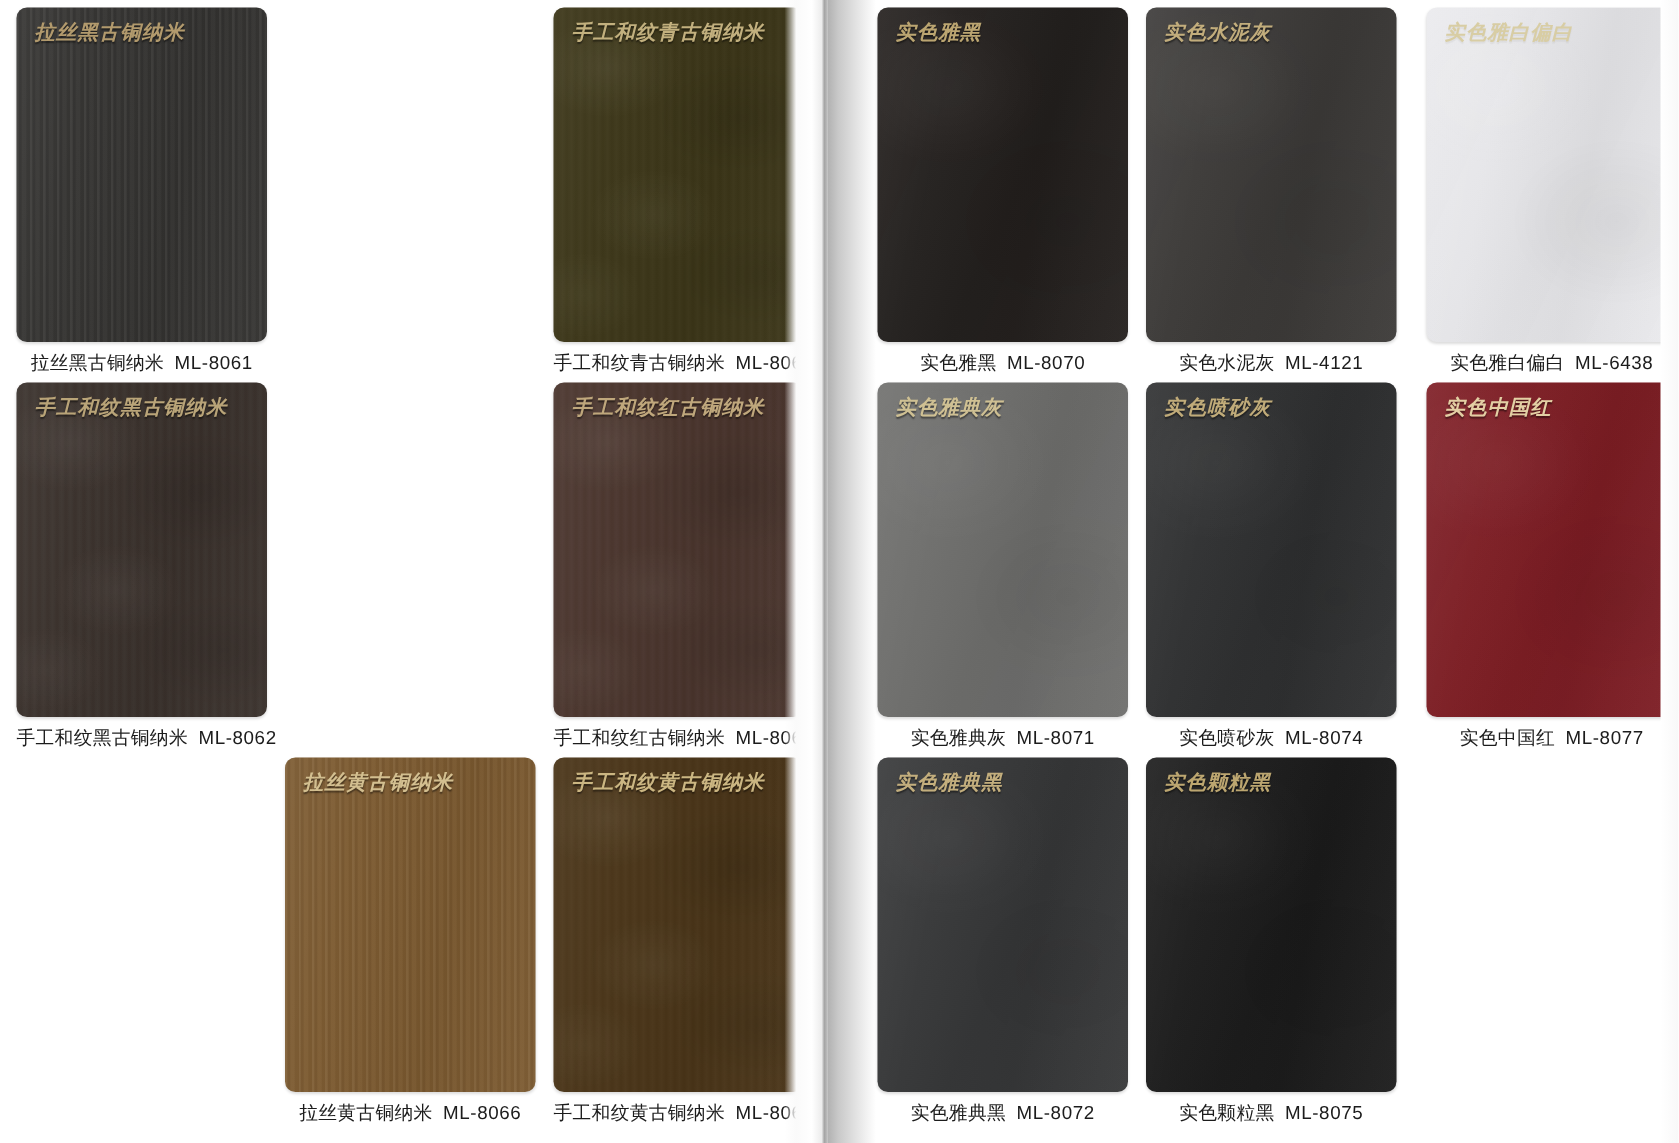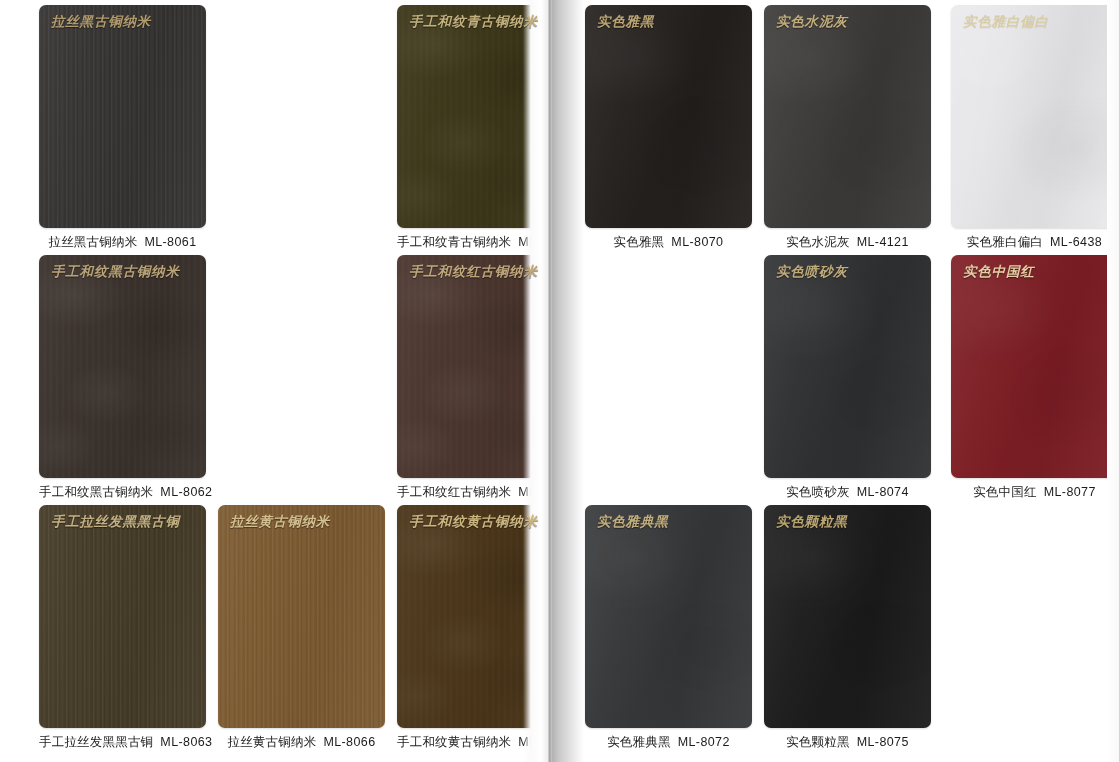--- a/index.html
+++ b/index.html
@@ -51,21 +51,21 @@
         rgba(245,245,245,1) 85%,
         rgba(255,255,255,1) 100%);
   }
 
   
   .page-half {
     position: absolute;
     top: 0;
     height: 762px;
   }
-  #page-left  { left: 0px;   width: 524px; padding-left: 28px; }
+  #page-left  { left: 0px;   width: 524px; }
   #page-right { left: 584px; width: 535px; }
 
   
   .swatch-grid {
     position: relative;
     width: 100%;
     height: 100%;
   }
   .swatch-cell {
     position: absolute;
@@ -218,28 +218,20 @@
           <div class="swatch-caption"><span>手工和纹黑古铜纳米</span><span class="code">ML-8062</span></div>
         </div>
         <div class="swatch-cell col-2 row-1">
           <div class="swatch-chip" style="background: rgb(74, 53, 45);">
             <div class="tex tex-hand"></div>
             <div class="sheen"></div>
             <div class="swatch-title" style="color: rgb(191, 167, 124);">手工和纹红古铜纳米</div>
           </div>
           <div class="swatch-caption"><span>手工和纹红古铜纳米</span><span class="code">ML-8068</span></div>
         </div>
-        <div class="swatch-cell col-0 row-2">
-          <div class="swatch-chip" style="background: rgb(68, 58, 38);">
-            <div class="tex tex-brushed"></div>
-            <div class="sheen"></div>
-            <div class="swatch-title" style="color: rgb(196, 177, 131);">手工拉丝发黑黑古铜</div>
-          </div>
-          <div class="swatch-caption"><span>手工拉丝发黑黑古铜</span><span class="code">ML-8063</span></div>
-        </div>
         <div class="swatch-cell col-1 row-2">
           <div class="swatch-chip" style="background: rgb(124, 90, 48);">
             <div class="tex tex-brushed"></div>
             <div class="sheen"></div>
             <div class="swatch-title" style="color: rgb(211, 191, 144);">拉丝黄古铜纳米</div>
           </div>
           <div class="swatch-caption"><span>拉丝黄古铜纳米</span><span class="code">ML-8066</span></div>
         </div>
         <div class="swatch-cell col-2 row-2">
           <div class="swatch-chip" style="background: rgb(74, 53, 24);">
@@ -275,20 +267,28 @@
           <div class="swatch-caption"><span>实色水泥灰</span><span class="code">ML-4121</span></div>
         </div>
         <div class="swatch-cell rcol-2 row-0">
           <div class="swatch-chip" style="background: rgb(235, 235, 238);">
             <div class="tex tex-solid"></div>
             <div class="sheen"></div>
             <div class="swatch-title" style="color: rgb(216, 205, 164); text-shadow: rgba(0, 0, 0, 0.06) 0px 1px 1px;">实色雅白偏白</div>
           </div>
           <div class="swatch-caption"><span>实色雅白偏白</span><span class="code">ML-6438</span></div>
         </div>
+        <div class="swatch-cell rcol-0 row-1">
+          <div class="swatch-chip" style="background: rgb(111, 111, 109);">
+            <div class="tex tex-solid"></div>
+            <div class="sheen"></div>
+            <div class="swatch-title" style="color: rgb(207, 192, 147);">实色雅典灰</div>
+          </div>
+          <div class="swatch-caption"><span>实色雅典灰</span><span class="code">ML-8071</span></div>
+        </div>
         <div class="swatch-cell rcol-1 row-1">
           <div class="swatch-chip" style="background: rgb(47, 48, 49);">
             <div class="tex tex-solid"></div>
             <div class="sheen"></div>
             <div class="swatch-title" style="color: rgb(192, 171, 121);">实色喷砂灰</div>
           </div>
           <div class="swatch-caption"><span>实色喷砂灰</span><span class="code">ML-8074</span></div>
         </div>
         <div class="swatch-cell rcol-2 row-1">
           <div class="swatch-chip" style="background: rgb(126, 29, 36);">

